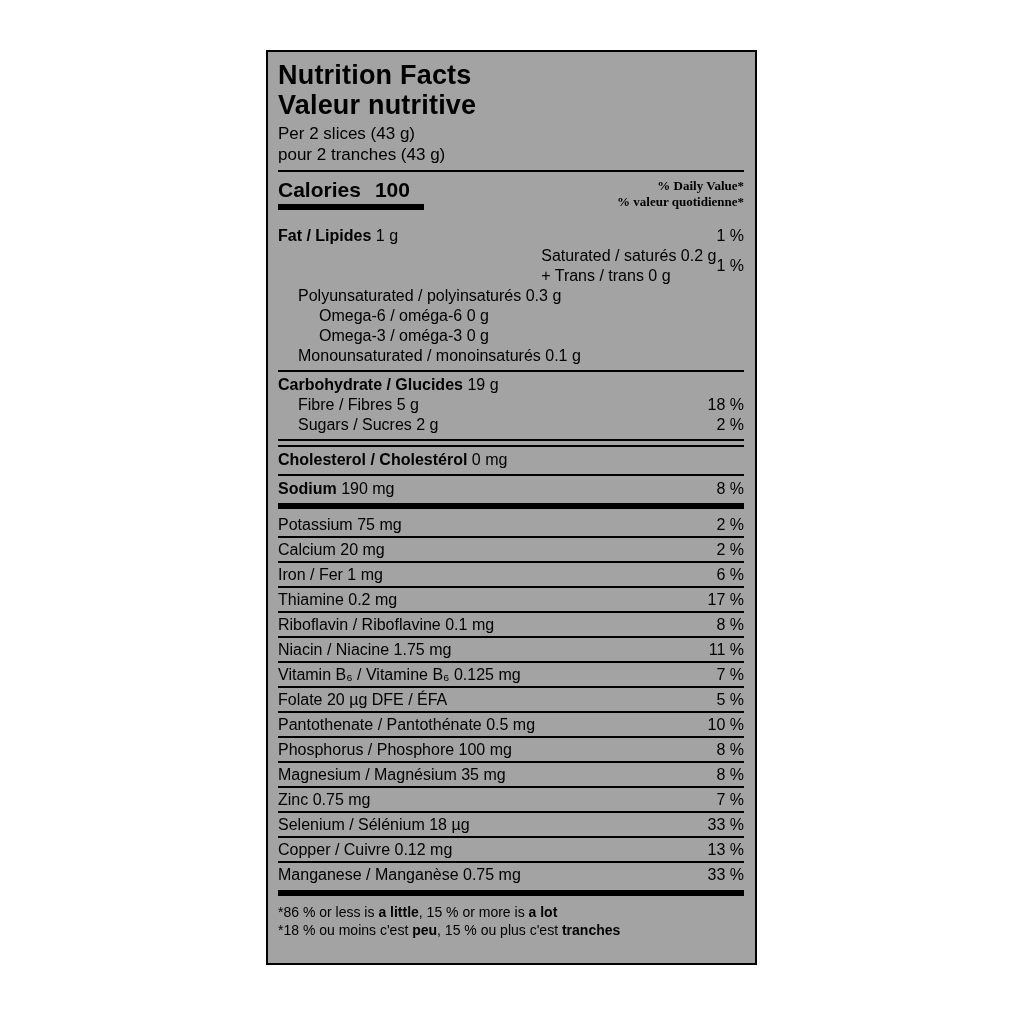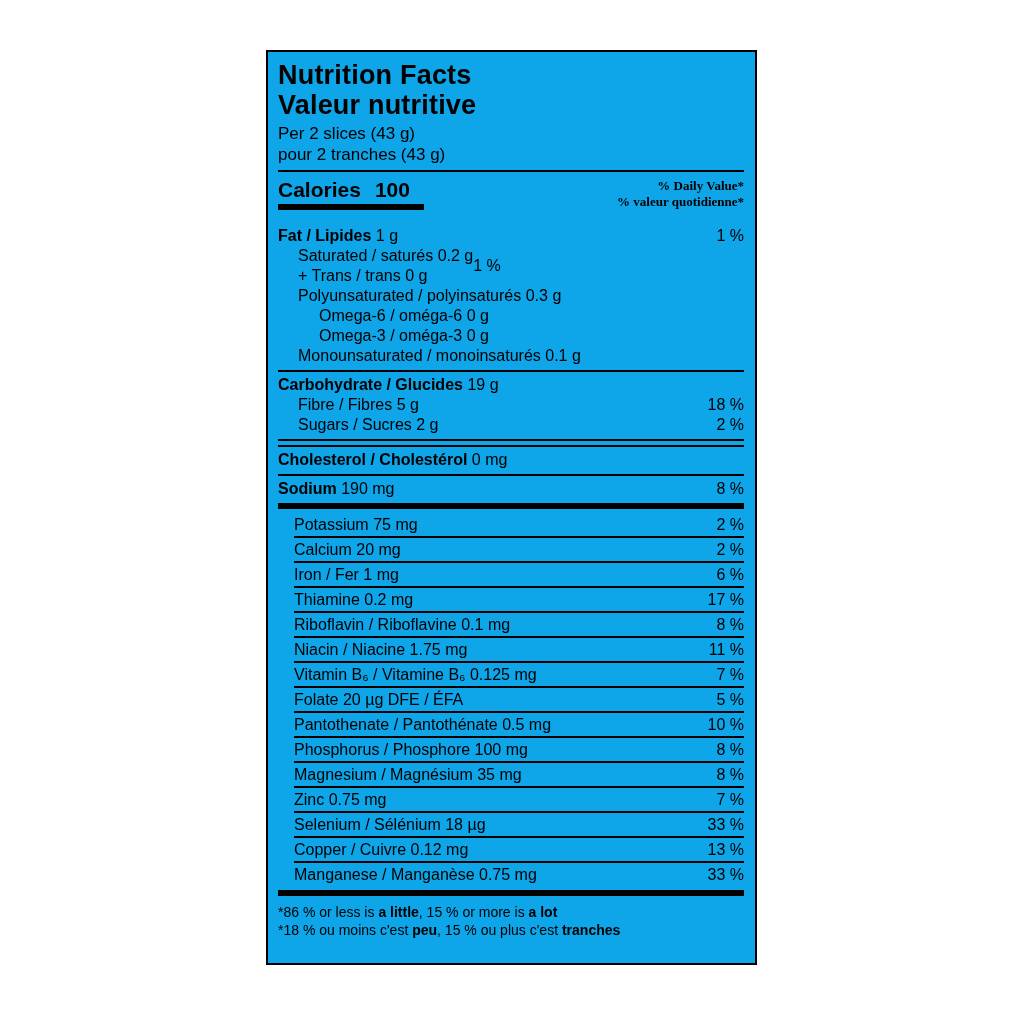--- a/index.html
+++ b/index.html
@@ -9,21 +9,21 @@
     font-family: "Liberation Sans", "DejaVu Sans", sans-serif;
     color: #000;
   }
   .canvas { position: relative; width: 1024px; height: 1024px; background: #fff; }
 
   .nf-label {
     position: absolute;
     left: 266px; top: 50px;
     width: 491px; height: 915px;
     border: 2px solid #000;
-    background: #0ea5e9;
+    background: #a3a3a3;
     padding: 8px 11px 8px 10px;
     overflow: hidden;
   }
 
   .nf-title { font-size: 27px; font-weight: bold; line-height: 30px; letter-spacing: 0.2px; }
   .nf-serving { font-size: 17px; line-height: 21px; margin-top: 3px; }
 
   .rule-med { border-top: 2px solid #000; margin-top: 5px; }
 
   .calories-row { display: flex; justify-content: space-between; align-items: flex-start; padding-top: 5px; margin-bottom: 13px; }
@@ -33,27 +33,27 @@
   .calories-underline { width: 146px; height: 6px; background: #000; margin-top: 2px; }
   .dv-header { font-size: 13px; font-weight: bold; text-align: right; line-height: 16px; padding-top: 1px; font-family: Liberation Serif, serif; }
 
   .row { display: flex; justify-content: space-between; font-size: 16px; line-height: 20px; gap: 32px; }
   .row .name-b { font-weight: bold; }
   .row .dv { white-space: nowrap; padding-left: 8px; }
   .pt3 { padding-top: 3px; }
   .ind1 { padding-left: 20px; }
   .ind2 { padding-left: 41px; }
 
-  .group-row { display: flex; justify-content: flex-start; align-items: center; font-size: 16px; }
+  .group-row { display: flex; justify-content: flex-end; align-items: center; font-size: 16px; }
   .group-row .glines { line-height: 20px; }
 
   .sep { border-top: 2px solid #000; margin: 4px 0 3px 0; }
   .bar-thick { height: 6px; background: #000; margin: 4px 0; }
 
-  .micro-row { display: flex; justify-content: space-between; font-size: 16px; line-height: 19px; padding: 2px 0 2px 0; margin-left: 16px; }
+  .micro-row { display: flex; justify-content: space-between; font-size: 16px; line-height: 19px; padding: 2px 0 2px 0; }
   .micro-row.bt { border-top: 2px solid #000; }
 
   .footnotes { font-size: 14px; line-height: 18px; padding-top: 3px; }
   .footnotes .b { font-weight: bold; }
 </style>
 </head>
 <body>
 
 <div class="canvas">
   <div class="nf-label">

